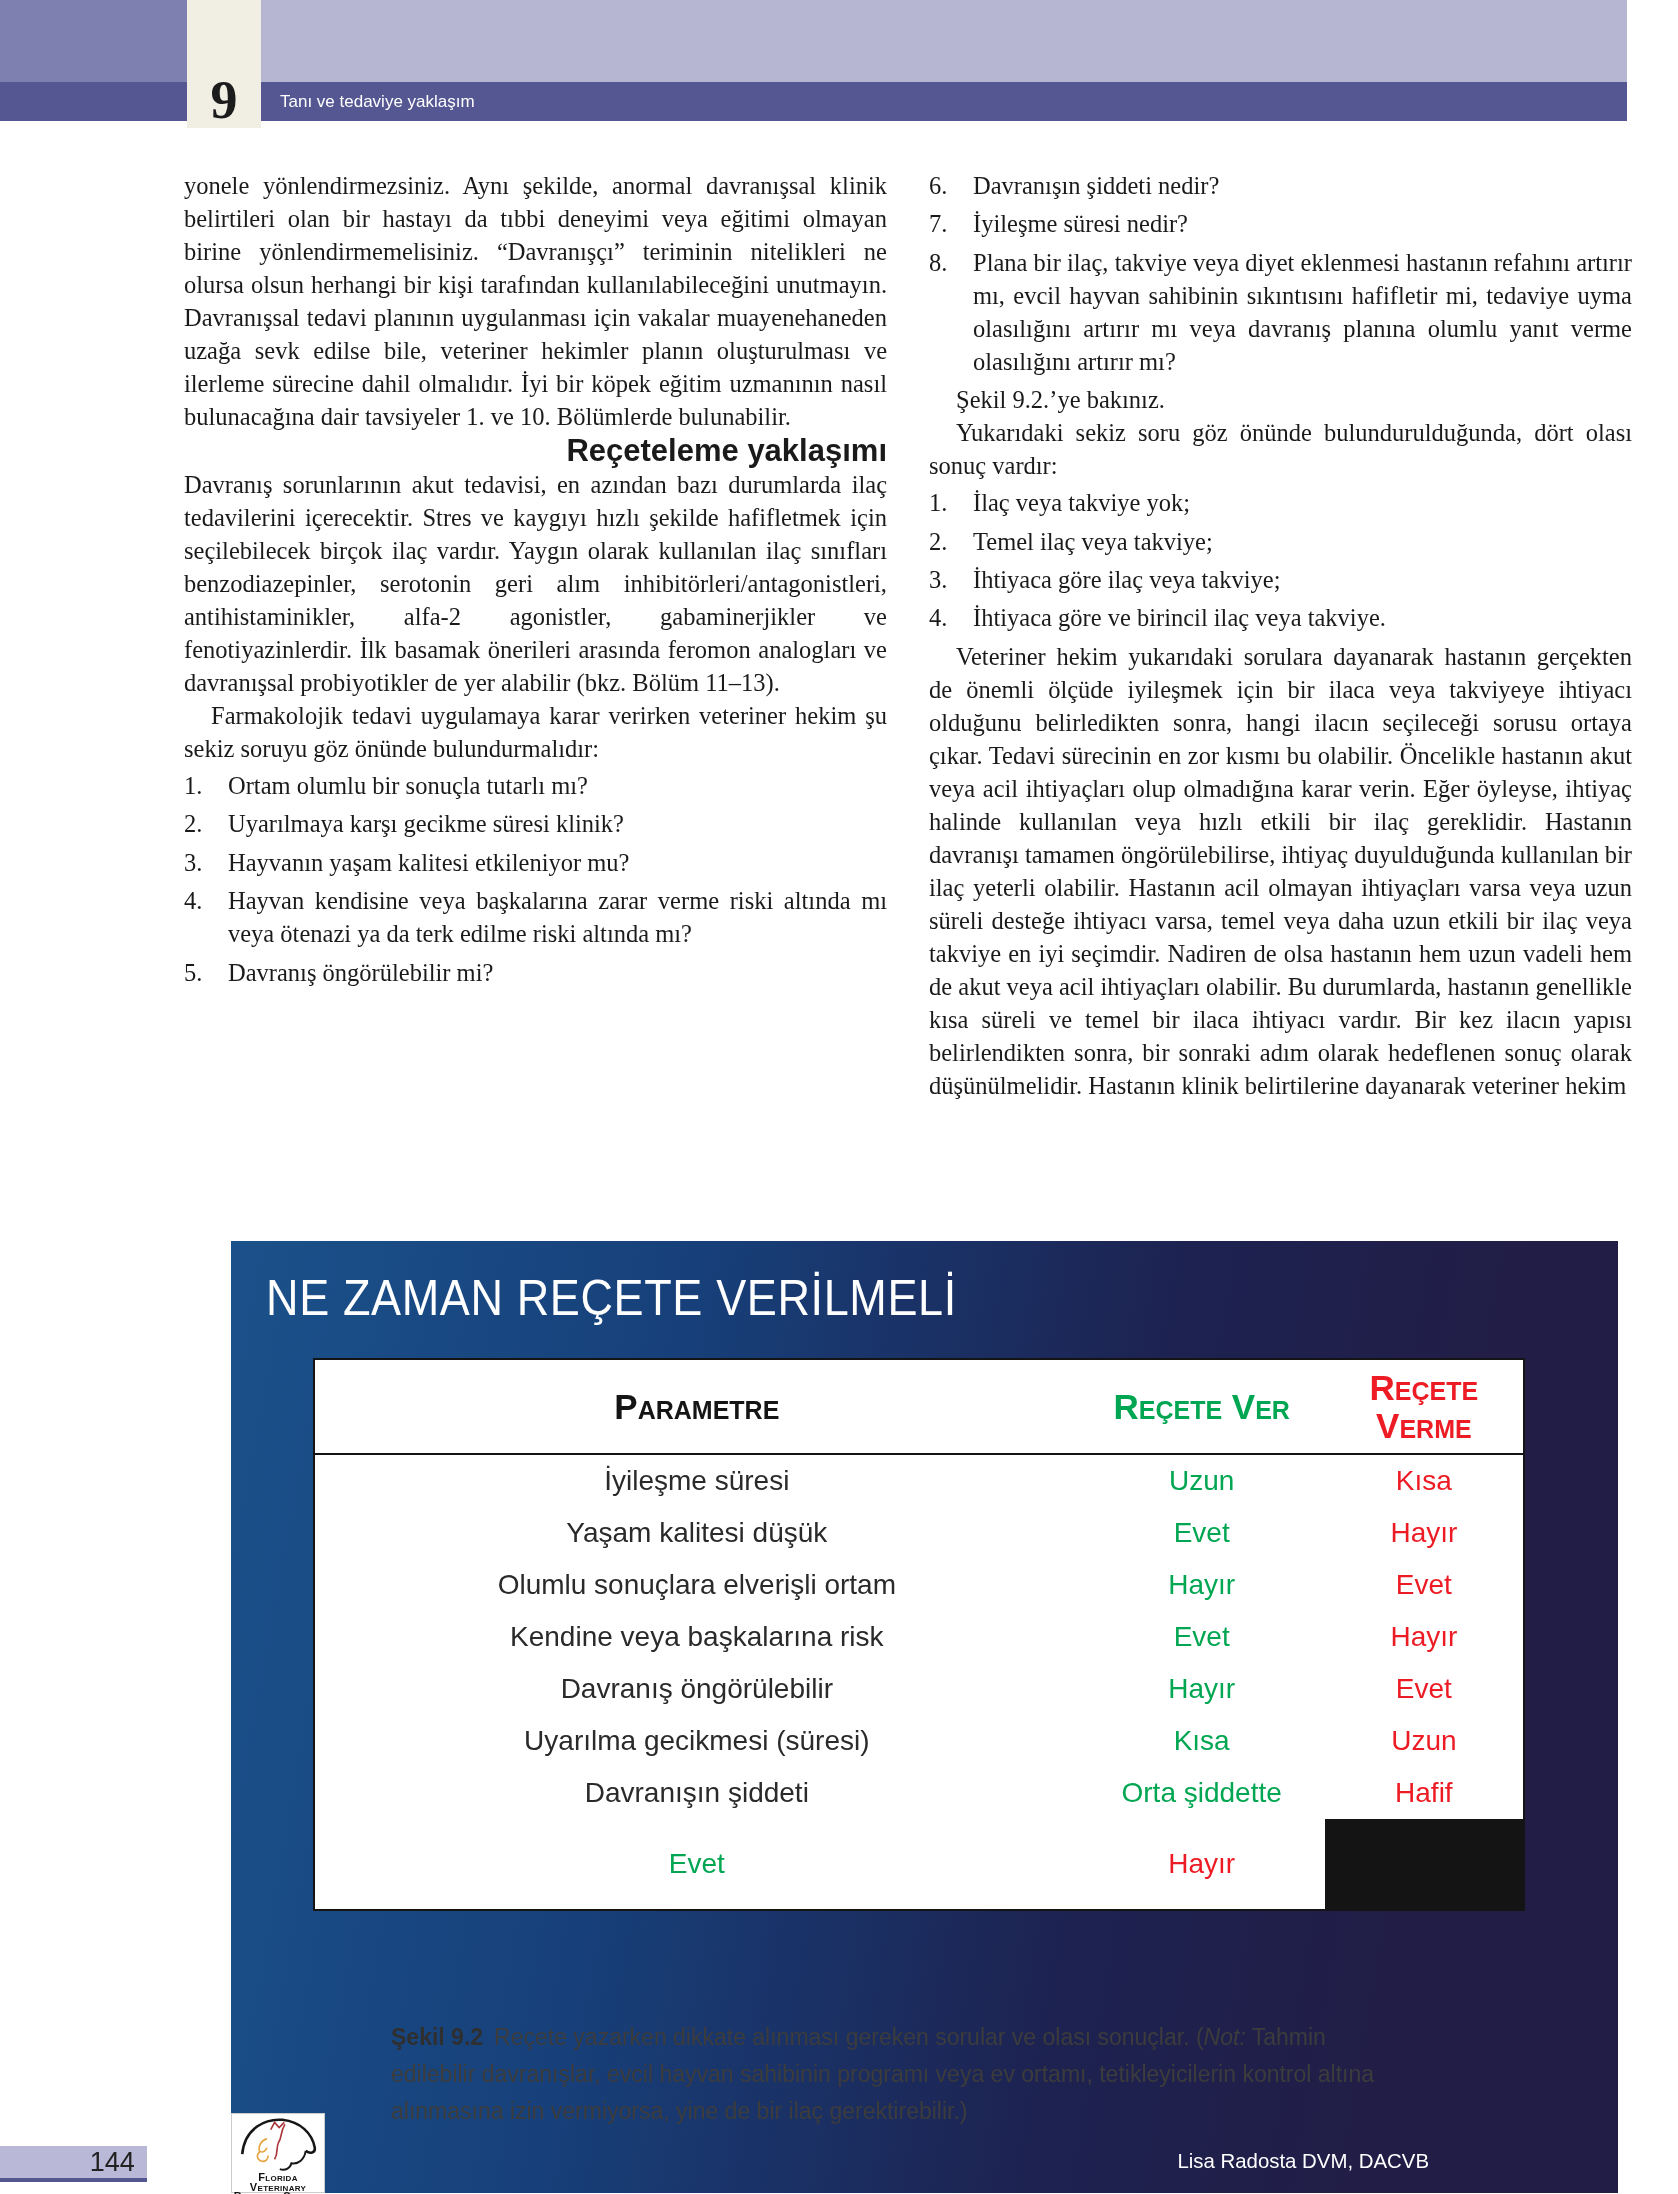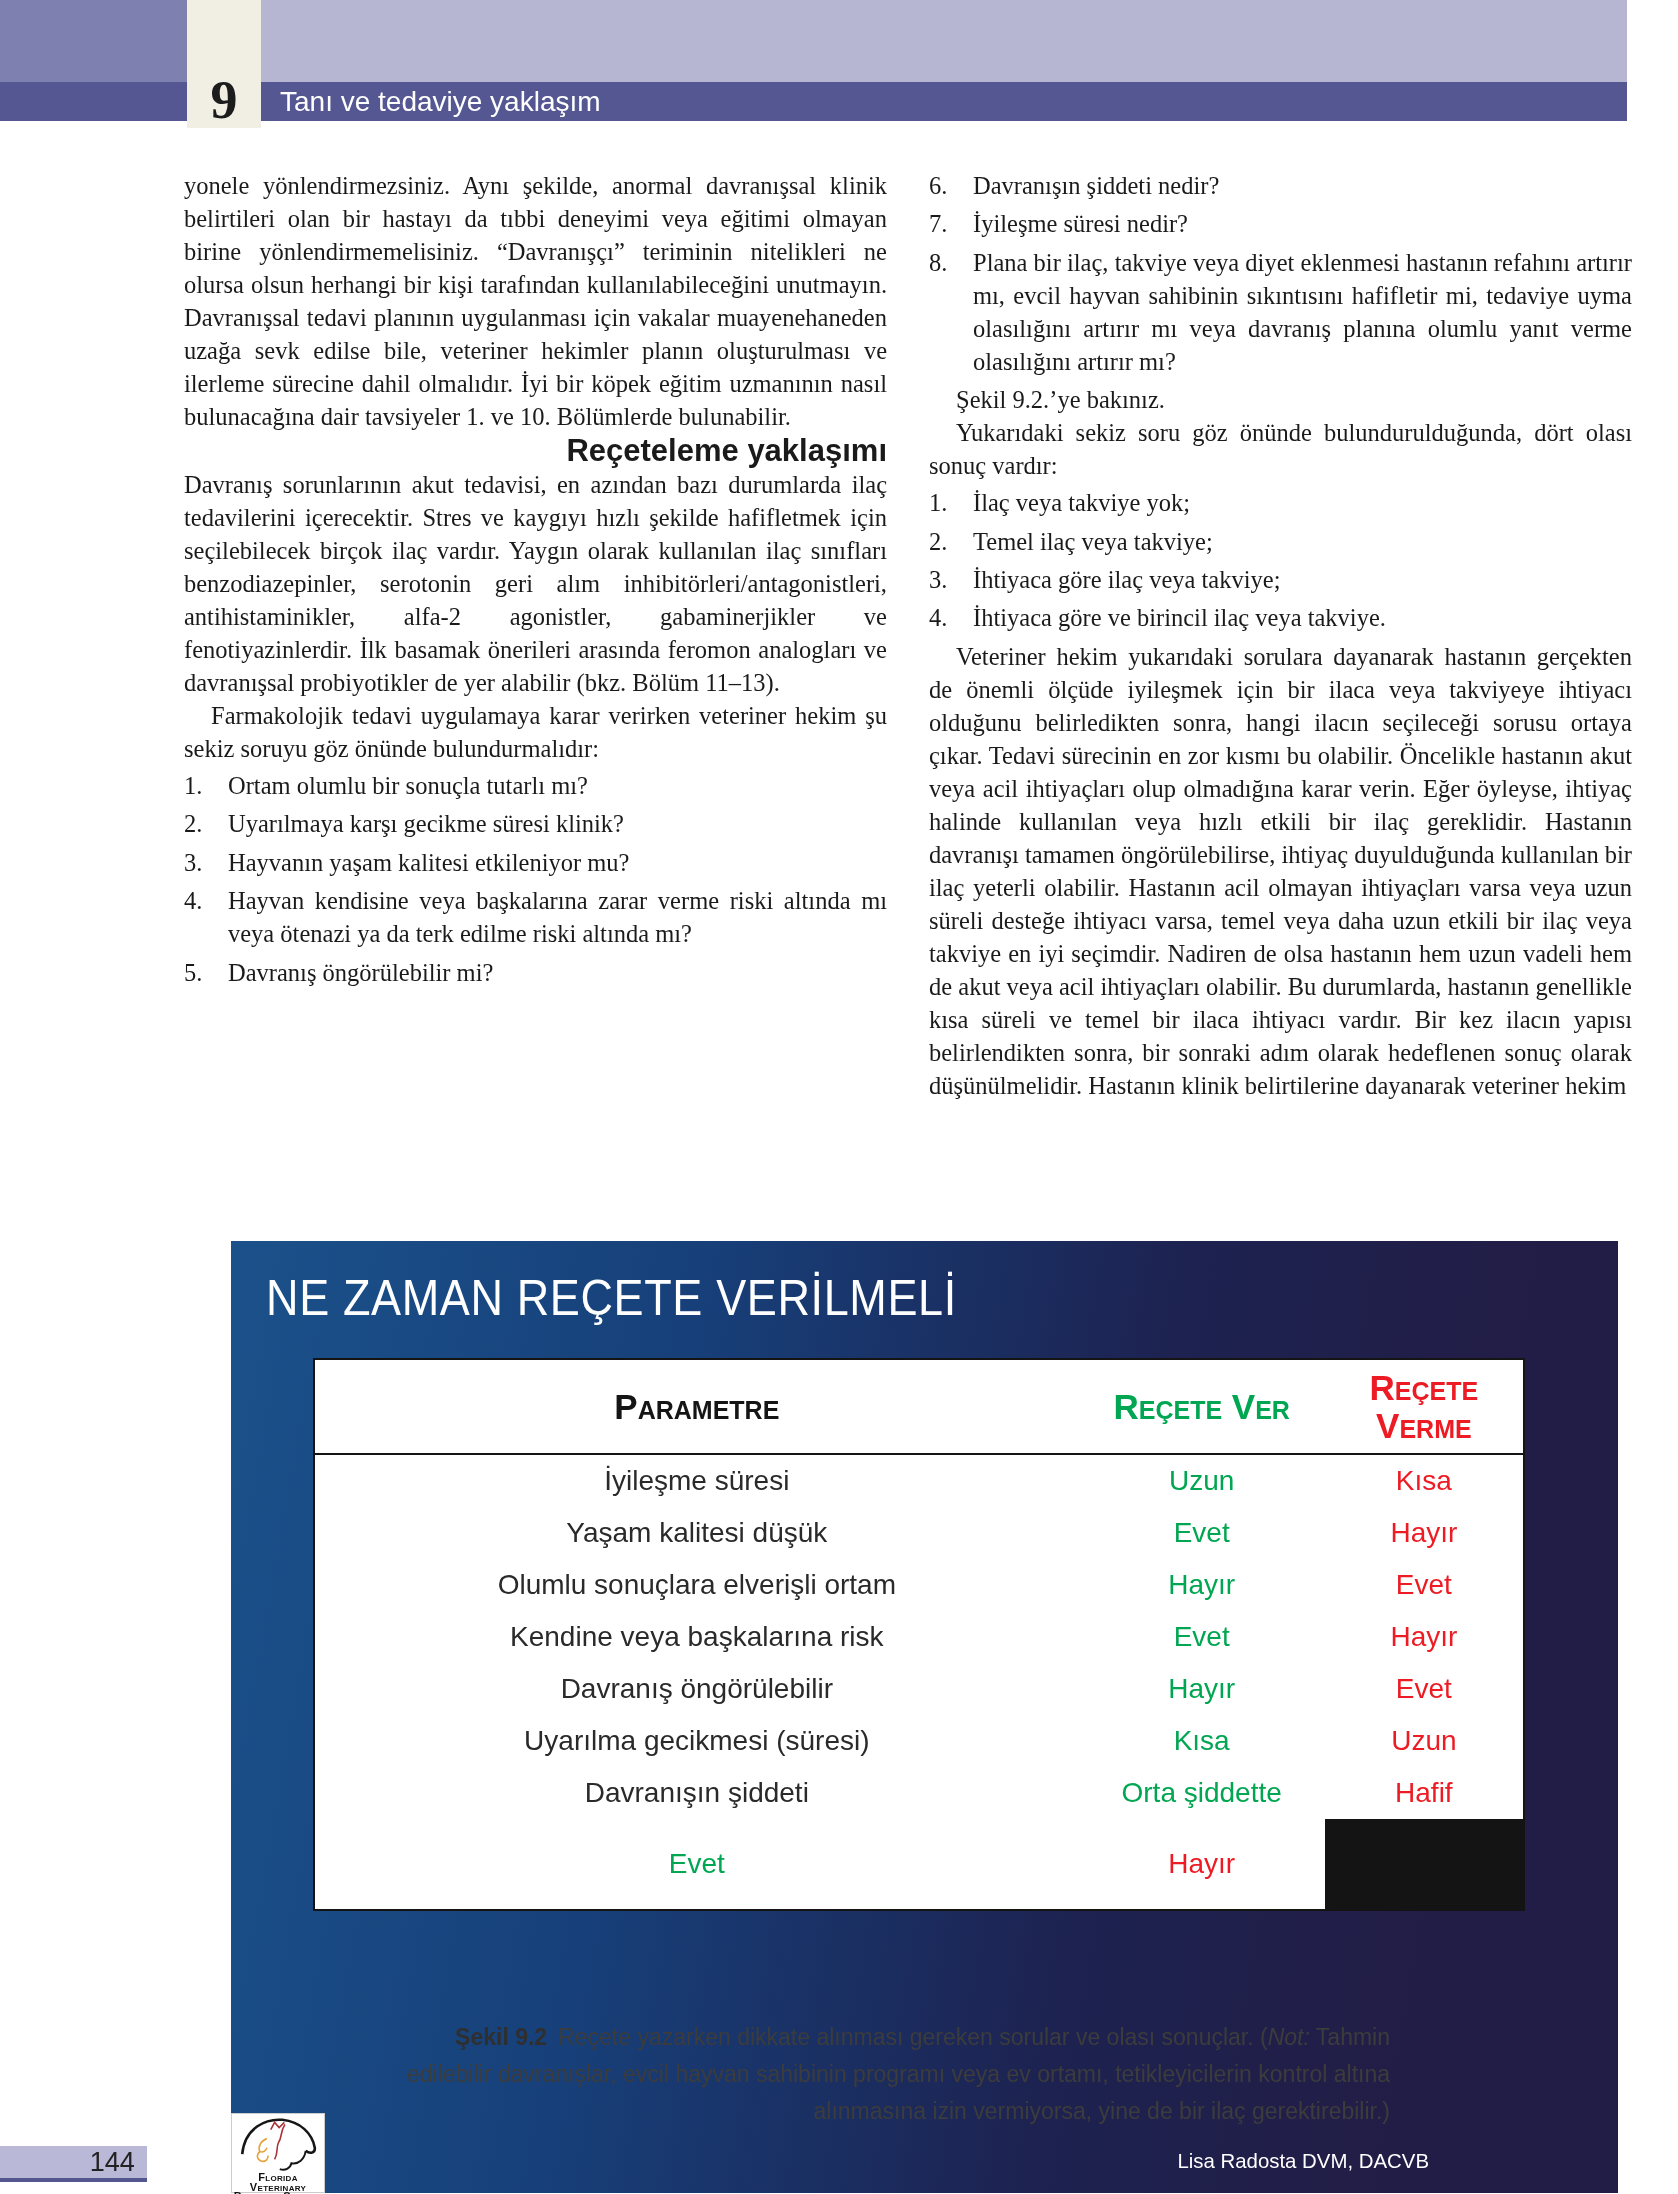--- a/index.html
+++ b/index.html
@@ -7,21 +7,21 @@
         font-family:"Liberation Serif",serif;color:#1a1a1a;}
 
   
   .band-top-left{position:absolute;left:0;top:0;width:187px;height:82px;background:#7e81af;}
   .band-top-right{position:absolute;left:261px;top:0;width:1366px;height:82px;background:#b6b6d2;}
   .band-chapter{position:absolute;left:0;top:82px;width:1627px;height:39px;background:#545792;}
   .chapter-stripe{position:absolute;left:187px;top:0;width:74px;height:128px;background:#f1efe4;}
   .chapter-number{position:absolute;left:0;bottom:1.4px;width:100%;text-align:center;
         font-family:"Liberation Serif",serif;font-weight:bold;font-size:54px;line-height:54px;color:#1c1c1c;}
   .chapter-title{position:absolute;left:280px;top:82px;height:39px;line-height:39px;
-        font-family:"Liberation Sans",sans-serif;font-size:28px;color:#ffffff;}
+        font-family:"Liberation Sans",sans-serif;font-size:17px;color:#ffffff;}
 
   
   .col{position:absolute;top:169px;width:703px;font-size:24.5px;line-height:33px;text-align:justify;}
   .col-left{left:184px;}
   .col-right{left:929px;}
   .col p{margin:0;}
   .indent{text-indent:27px;}
   .section-heading{font-family:"Liberation Sans",sans-serif;font-weight:bold;font-size:31px;
         line-height:35px;margin:31px 0 26px 0;text-align:right;text-indent:0;}
   .nlist{margin-top:4.1px;}
@@ -51,21 +51,21 @@
 
   .fvbs-logo{position:absolute;left:0;bottom:0;width:94px;height:80px;background:#ffffff;
         border:0.7px solid #cccccc;box-sizing:border-box;text-align:center;}
   .fvbs-text{font-family:Liberation Sans, sans-serif;font-weight:bold;font-variant:small-caps;
         font-size:11px;line-height:9.5px;color:#111111;letter-spacing:0.3px;}
   .figure-attribution{position:absolute;right:189px;bottom:20.4px;color:#ffffff;
         font-family:"Liberation Sans",sans-serif;font-size:20.4px;}
 
   
   .figure-caption{position:absolute;left:391px;top:2019px;width:999px;
-        font-family:"Liberation Sans",sans-serif;font-size:23px;line-height:37px;color:#3c3c3c;text-align:right;}
+        font-family:"Liberation Sans",sans-serif;font-size:23px;line-height:37px;color:#3c3c3c;}
   .caption-label{font-weight:bold;color:#2f2f2f;margin-right:11px;}
   .caption-not{font-style:italic;}
 
   
   .page-footer{position:absolute;left:0;top:2146px;width:147px;height:36px;box-sizing:border-box;
         background:#b9b9d7;border-bottom:4.1px solid #54568f;display:flex;align-items:center;
         justify-content:flex-end;padding-right:12.3px;
         font-family:"Liberation Sans",sans-serif;font-size:27px;color:#222222;}
 </style>
 </head>

